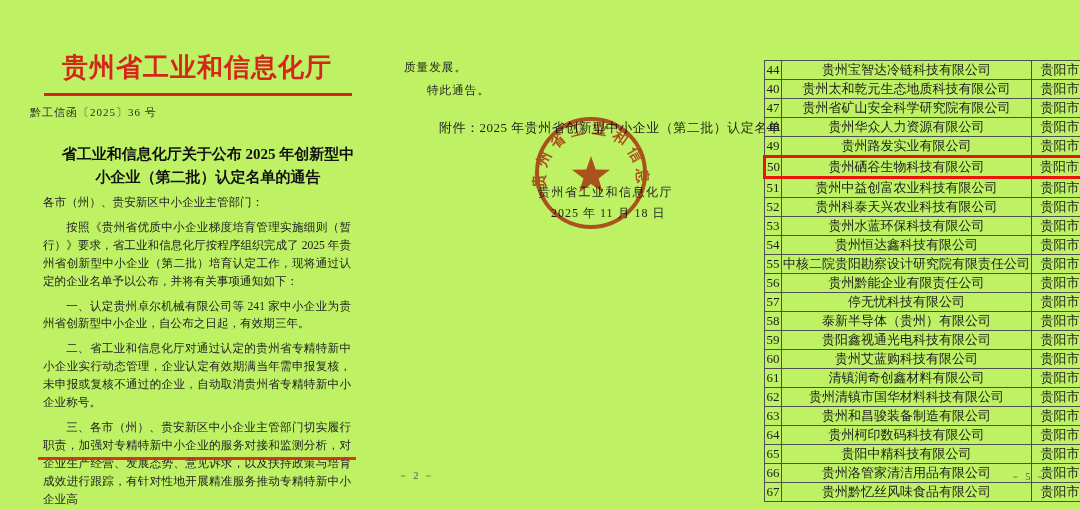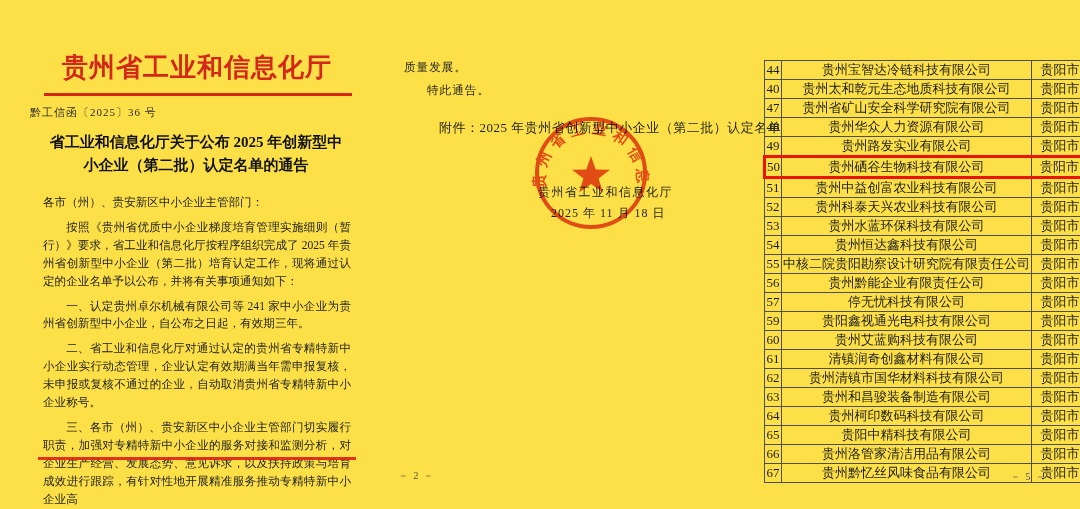--- a/index.html
+++ b/index.html
@@ -1,32 +1,32 @@
 <!DOCTYPE html>
 <html><head>
 <meta charset="utf-8">
 <style>
   html,body { margin:0; padding:0; background:#ffffff; }
   .canvas {
-    position:relative; width:1080px; height:509px; background:#fde047;
+    position:relative; width:1080px; height:509px; background:#bef264;
     font-family:"Liberation Serif","DejaVu Serif",serif; color:#1f1f1f; overflow:hidden;
   }
   
   .agency {
     position:absolute; left:30px; top:50px; width:334px; margin:0;
     text-align:center; font-size:26px; font-weight:bold; color:#d4261a;
     letter-spacing:1px; white-space:nowrap;
   }
   .redline { position:absolute; left:44px; top:93px; width:308px; height:3px; background:#d4261a; }
   .docnum {
     position:absolute; left:30px; top:105px; width:282px; text-align:left;
     font-size:11px; color:#2a2a2a; letter-spacing:1px;
   }
   .title {
-    position:absolute; left:26px; top:131px; width:340px; margin:0;
+    position:absolute; left:26px; top:131px; width:340px; margin:12px;
     text-align:center; font-size:15px; font-weight:bold; line-height:1.55; color:#111;
   }
   .body1 {
     position:absolute; left:36px; top:187px; width:322px;
     font-size:11.6px; line-height:17.9px; text-align:justify; color:#222;
   }
   .body1 p { margin:7px; }
   .body1 p.indent { text-indent:2em; }
   .red-underline { position:absolute; left:38px; top:457px; width:318px; height:3px; background:#e1251b; opacity:.92; }
   
@@ -154,20 +154,25 @@
           <td class="c-no">56</td>
           <td class="c-name">贵州黔能企业有限责任公司</td>
           <td class="c-city">贵阳市</td>
         </tr>
         <tr>
           <td class="c-no">57</td>
           <td class="c-name">停无忧科技有限公司</td>
           <td class="c-city">贵阳市</td>
         </tr>
         <tr>
+          <td class="c-no">58</td>
+          <td class="c-name">泰新半导体（贵州）有限公司</td>
+          <td class="c-city">贵阳市</td>
+        </tr>
+        <tr>
           <td class="c-no">59</td>
           <td class="c-name">贵阳鑫视通光电科技有限公司</td>
           <td class="c-city">贵阳市</td>
         </tr>
         <tr>
           <td class="c-no">60</td>
           <td class="c-name">贵州艾蓝购科技有限公司</td>
           <td class="c-city">贵阳市</td>
         </tr>
         <tr>

